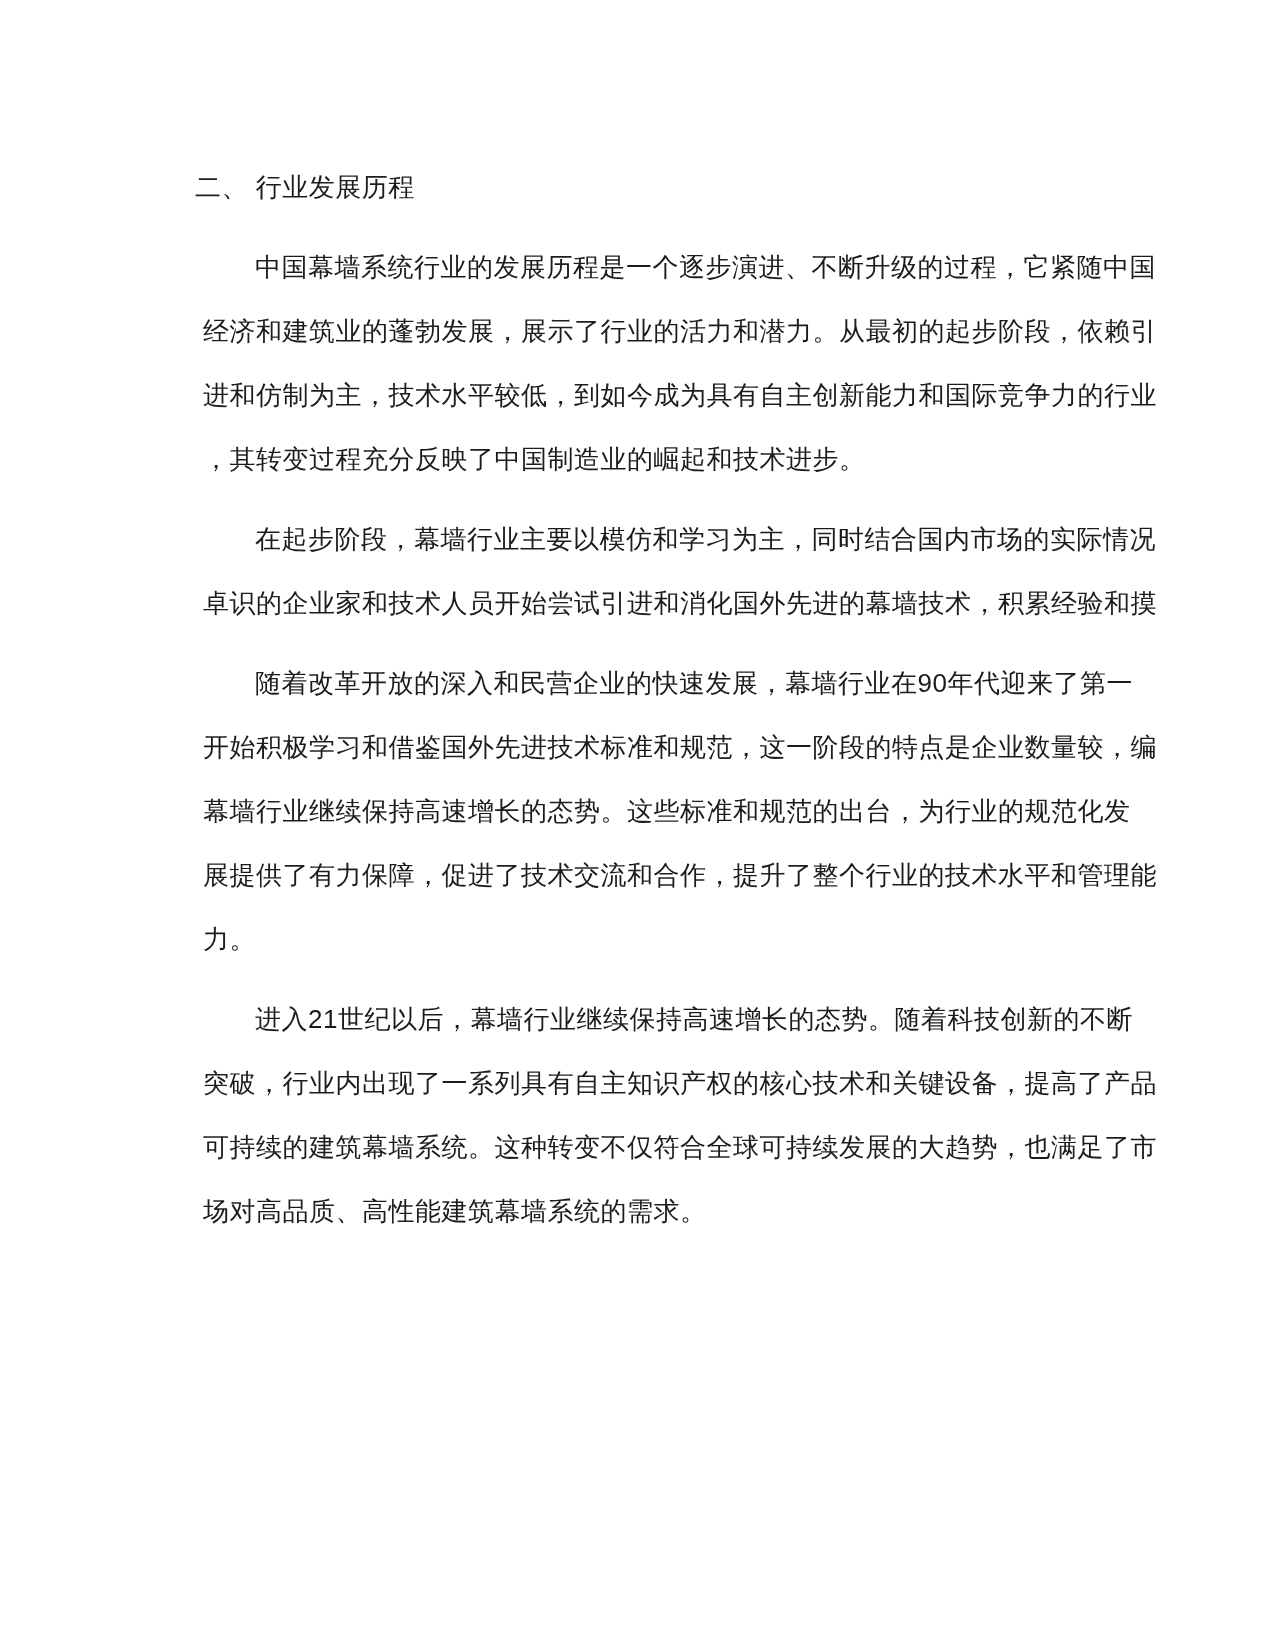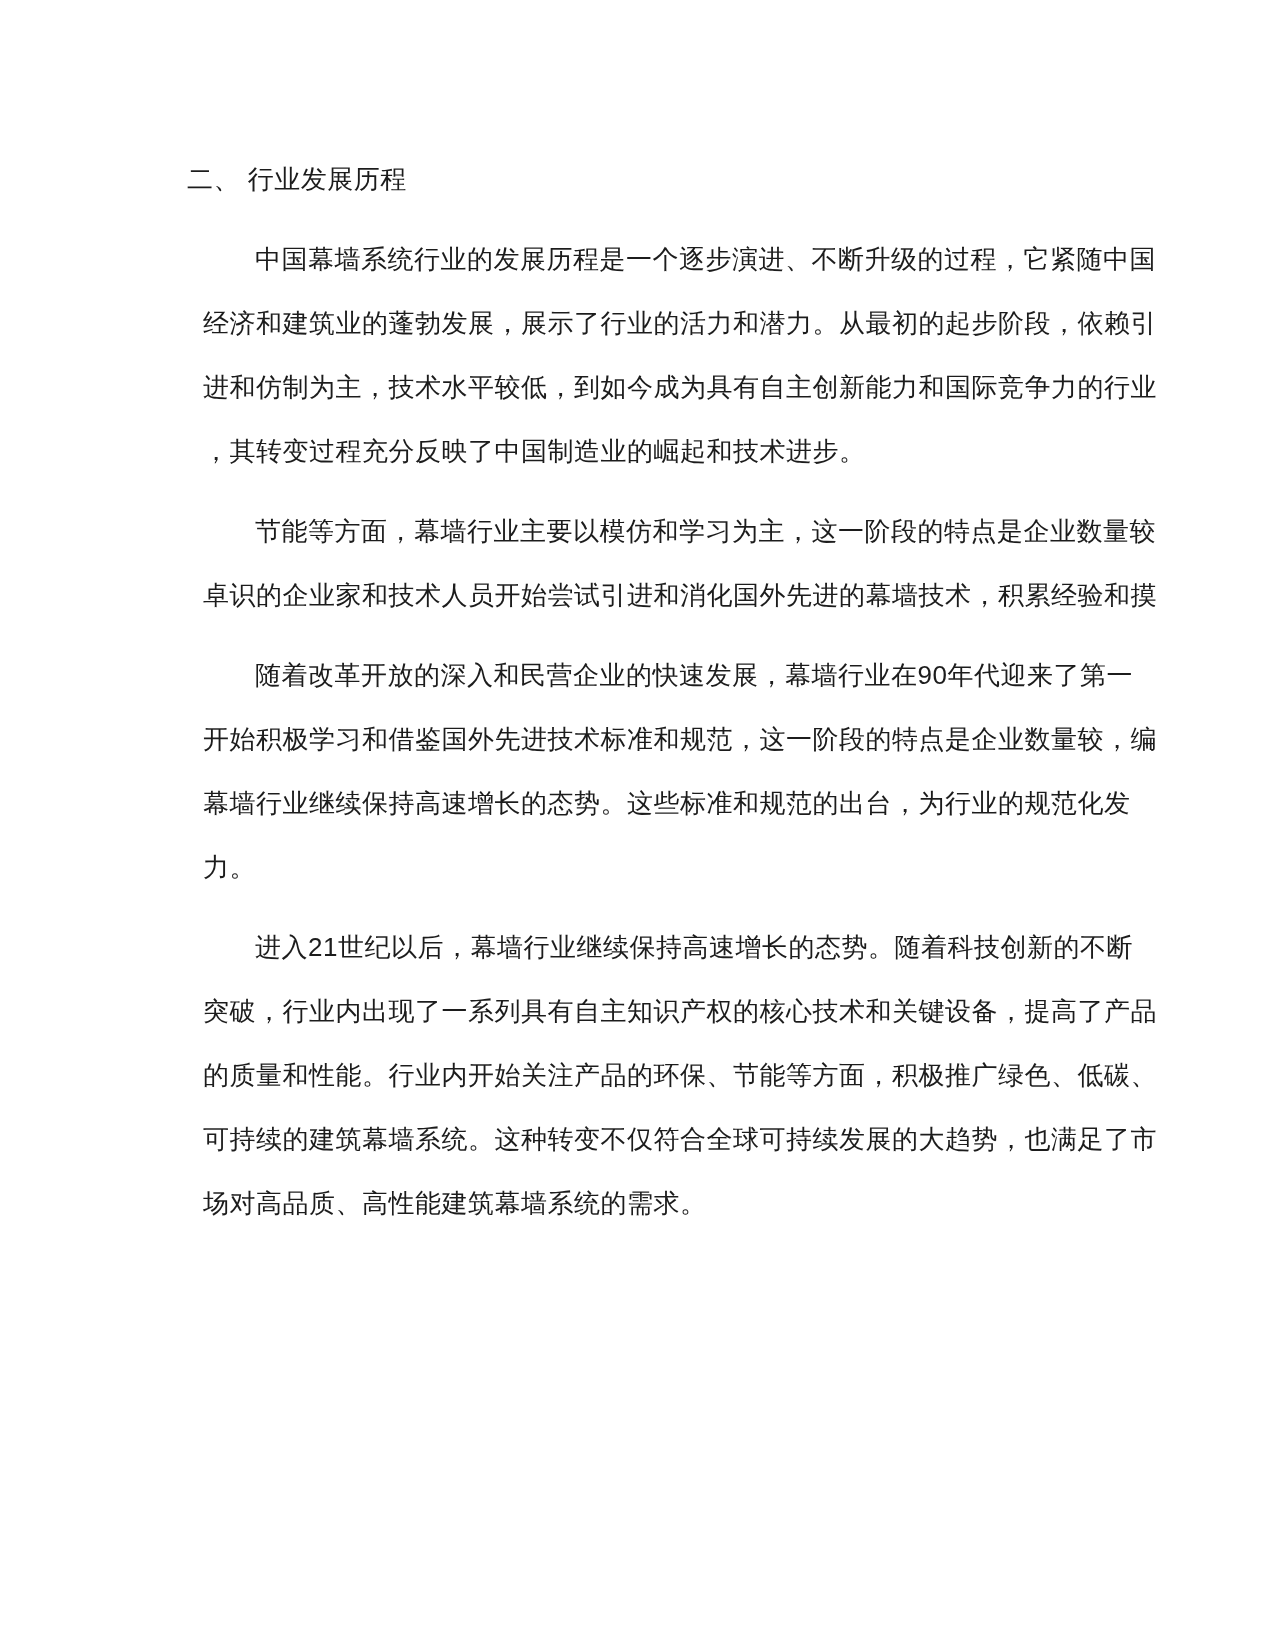--- a/index.html
+++ b/index.html
@@ -18,21 +18,21 @@
     position: absolute;
     top: 147px;
     left: 187px;
     width: 950px;
     font-size: 26px;
     line-height: 64px;
     color: #1c1c1c;
     letter-spacing: 0.5px;
   }
   .heading {
-    margin: 0;
+    margin: 8px;
     font-size: 26px;
     font-weight: normal;
     line-height: 64px;
     white-space: nowrap;
   }
   .para {
     margin: 16px;
   }
   .line {
     white-space: nowrap;
@@ -48,30 +48,30 @@
 <div class="page" style="color: rgb(28, 28, 28);">
   <h2 class="heading">二、 行业发展历程</h2>
   <div id="paragraphs">
       <div class="para">
         <div class="line first">中国幕墙系统行业的发展历程是一个逐步演进、不断升级的过程，它紧随中国</div>
         <div class="line">经济和建筑业的蓬勃发展，展示了行业的活力和潜力。从最初的起步阶段，依赖引</div>
         <div class="line">进和仿制为主，技术水平较低，到如今成为具有自主创新能力和国际竞争力的行业</div>
         <div class="line">，其转变过程充分反映了中国制造业的崛起和技术进步。</div>
       </div>
       <div class="para">
-        <div class="line first">节能等方面，幕墙行业主要以模仿和学习为主，这一阶段的特点是企业数量较</div>
+        <div class="line first">在起步阶段，幕墙行业主要以模仿和学习为主，同时结合国内市场的实际情况</div>
         <div class="line">卓识的企业家和技术人员开始尝试引进和消化国外先进的幕墙技术，积累经验和摸</div>
       </div>
       <div class="para">
         <div class="line first">随着改革开放的深入和民营企业的快速发展，幕墙行业在90年代迎来了第一</div>
         <div class="line">开始积极学习和借鉴国外先进技术标准和规范，这一阶段的特点是企业数量较，编</div>
         <div class="line">幕墙行业继续保持高速增长的态势。这些标准和规范的出台，为行业的规范化发</div>
+        <div class="line">展提供了有力保障，促进了技术交流和合作，提升了整个行业的技术水平和管理能</div>
         <div class="line">力。</div>
       </div>
       <div class="para">
         <div class="line first">进入21世纪以后，幕墙行业继续保持高速增长的态势。随着科技创新的不断</div>
         <div class="line">突破，行业内出现了一系列具有自主知识产权的核心技术和关键设备，提高了产品</div>
-        <div class="line">的质量和性能。行业内开始关注产品的环保、节能等方面，积极推广绿色、低碳、</div>
         <div class="line">可持续的建筑幕墙系统。这种转变不仅符合全球可持续发展的大趋势，也满足了市</div>
         <div class="line">场对高品质、高性能建筑幕墙系统的需求。</div>
       </div>
     </div>
 </div>
 
 </body></html>

